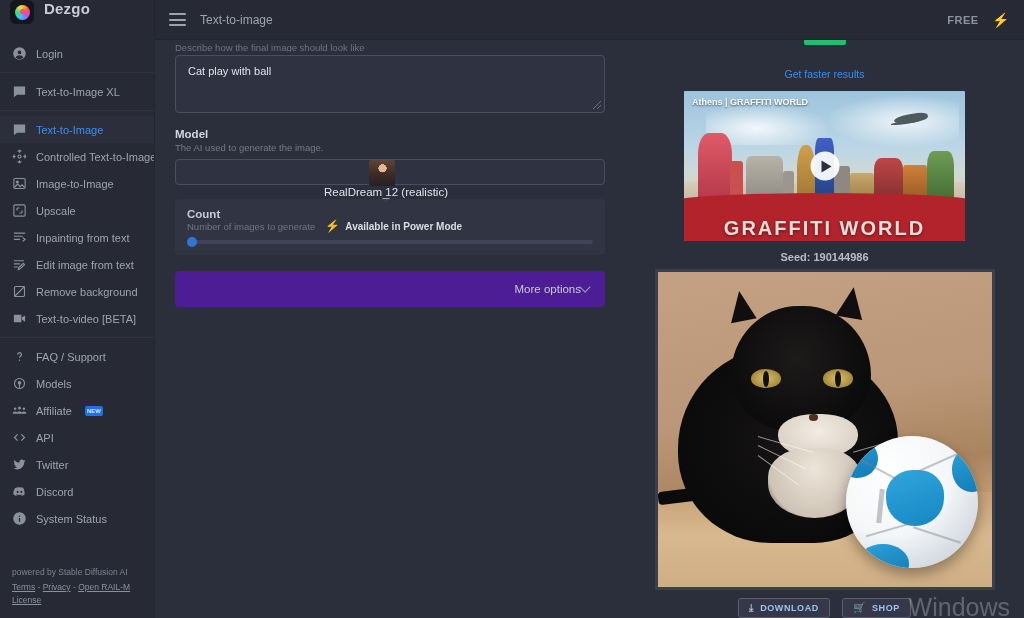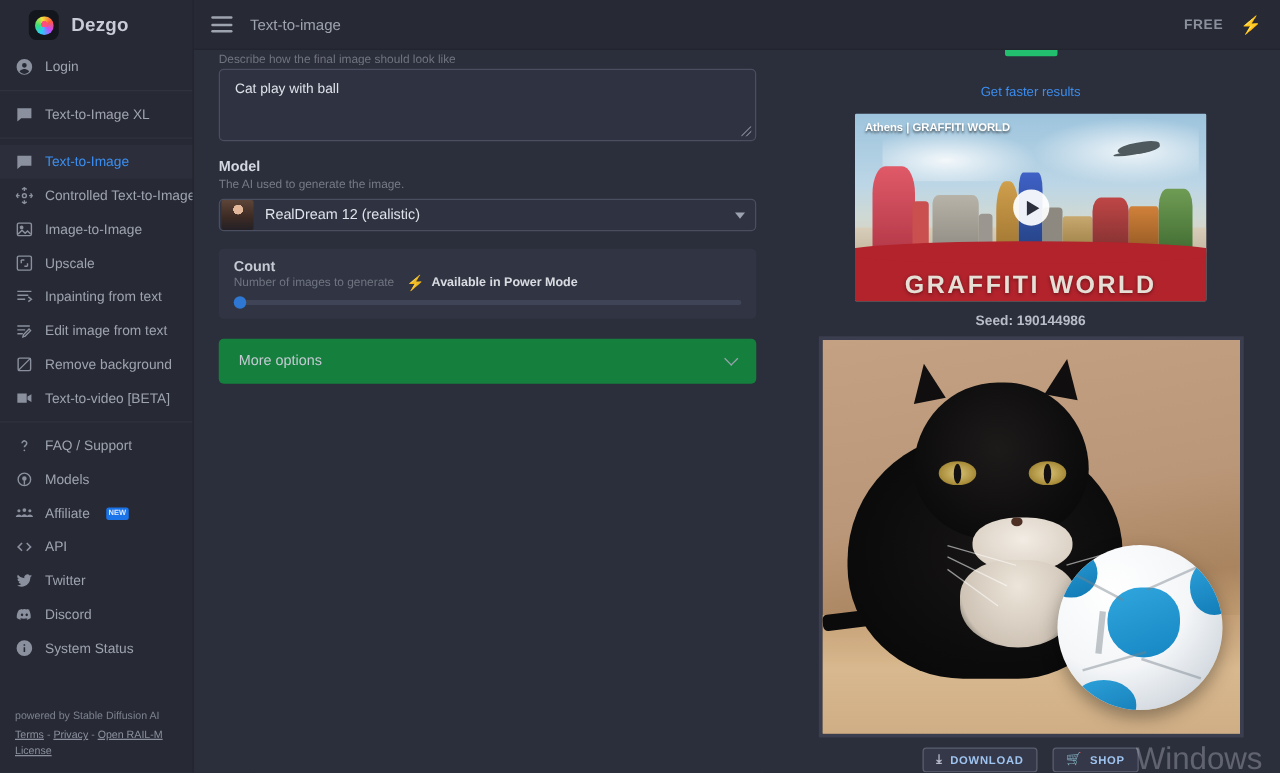--- a/index.html
+++ b/index.html
@@ -14,22 +14,22 @@
 
   
   .sidebar {
     width: 155px; min-width: 155px; height: 618px;
     background: #272a35;
     border-right: 1px solid #22242e;
     display: flex; flex-direction: column;
     position: relative;
   }
   .brand {
-    height: 40px; display: flex; align-items: center;
-    padding: 0 10px; gap: 10px; margin-left: 13px;
+    height: 40px; display: flex; align-items: flex-start;
+    padding: 0 10px; gap: 10px;
   }
   .brand-logo {
     width: 24px; height: 24px; border-radius: 6px;
     background: #14161d;
     display: flex; align-items: center; justify-content: center;
   }
   .brand-logo .orb {
     width: 15px; height: 15px; border-radius: 50%;
     background:
       radial-gradient(circle at 50% 42%, #ff4d7e 0%, #ff4d7e 22%, transparent 23%),
@@ -101,21 +101,21 @@
       linear-gradient(135deg, transparent 45%, #6d7282 45%, #6d7282 55%, transparent 55%),
       linear-gradient(135deg, transparent 70%, #6d7282 70%, #6d7282 80%, transparent 80%);
     cursor: nwse-resize;
   }
   .field-group { margin-top: 15px; }
   .field-label { font-size: 11.5px; color: #d3d7e0; font-weight: bold; }
   .field-sub { font-size: 9.5px; color: #767b88; margin-top: 2px; }
   .select-box {
     margin-top: 6px; height: 26px; background: #2f3341;
     border: 1px solid #4a4f60; border-radius: 4px;
-    display: flex; align-items: center; padding: 0 8px 0 0; cursor: pointer;
+    display: flex; align-items: center; padding: 0 8px 0 0; cursor: pointer; flex-direction: column;
   }
   .select-thumb {
     width: 26px; height: 24px; margin: 0 9px 0 1px; border-radius: 2px;
     background:
       radial-gradient(circle at 52% 32%, #e2b79a 0 18%, transparent 19%),
       linear-gradient(180deg, #5e4438 0%, #3d2b24 55%, #242026 100%);
     flex: 0 0 26px;
   }
   .select-value { font-size: 11.5px; color: #dfe2ea; flex: 1; }
   .caret-down {
@@ -129,22 +129,22 @@
   .count-row { display: flex; align-items: center; gap: 10px; }
   .count-sub { font-size: 9.5px; color: #767b88; }
   .power-note { font-size: 10px; color: #e8eaf0; font-weight: bold;
                 display: flex; align-items: center; gap: 5px; }
   .power-bolt { color: #2fd07a; font-size: 12px; line-height: 1; }
   .slider { margin-top: 8px; height: 4px; background: #41465a; border-radius: 2px;
             position: relative; }
   .slider-thumb { position: absolute; left: 0; top: -3px; width: 10px; height: 10px;
                   border-radius: 50%; background: #2f7fe0; cursor: pointer; }
   .more-options {
-    margin-top: 16px; background: #15803d; border-radius: 4px;
-    height: 36px; display: flex; align-items: center; justify-content: space-between;
+    margin-top: 16px; background: #4c1d95; border-radius: 4px;
+    height: 36px; display: flex; align-items: center; justify-content: flex-end;
     padding: 0 16px; cursor: pointer;
   }
   .more-options .mo-label { font-size: 11.5px; color: #c6cad4; }
   .chev-down {
     width: 8px; height: 8px; border-right: 1.6px solid #9da2b0;
     border-bottom: 1.6px solid #9da2b0; transform: rotate(45deg);
     margin-top: -4px;
   }
 
   

